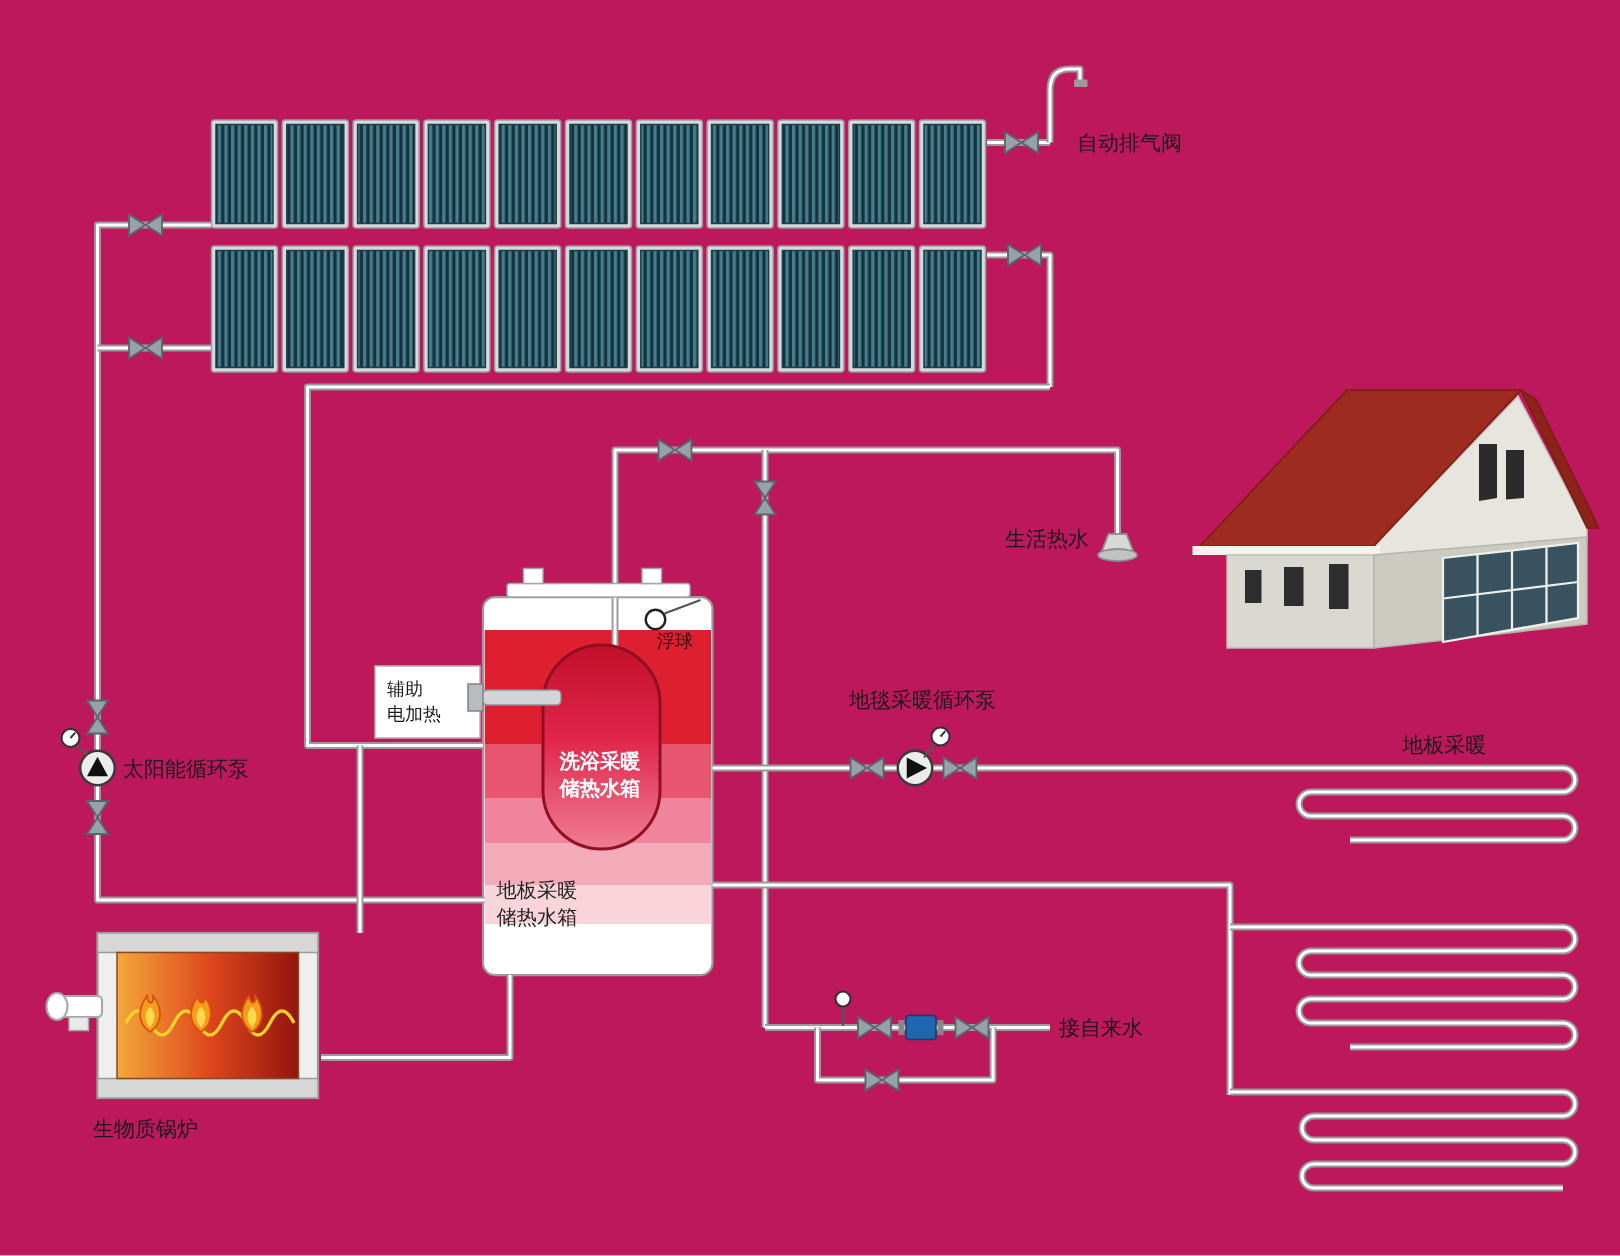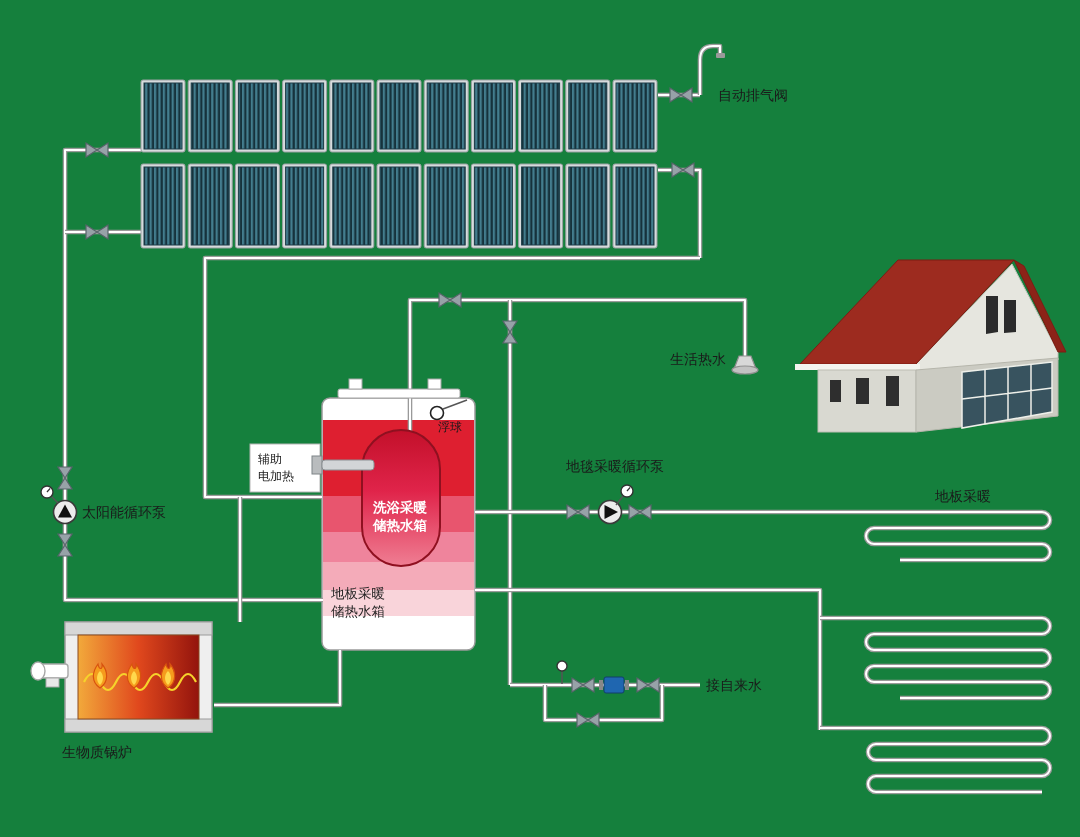--- a/index.html
+++ b/index.html
@@ -1,16 +1,16 @@
 <!DOCTYPE html>
 <html><head>
 <meta charset="utf-8">
 <style>
   html,body{margin:0;padding:0;background:#ffffff;}
-  .canvas{position:relative;width:1080px;height:837px;background:#15803d;
+  .canvas{position:relative;width:1080px;height:837px;background:#be185d;
           font-family:"Liberation Sans","DejaVu Sans",sans-serif;overflow:hidden;}
   svg text{font-family:"Liberation Sans","DejaVu Sans",sans-serif;}
   .lbl{font-size:14px;fill:#1a1a1a;}
   .lbl-s{font-size:12px;fill:#1a1a1a;}
   .tank-label-inner{font-size:13.5px;fill:#ffffff;font-weight:600;}
   .tank-label-outer{font-size:13.5px;fill:#222222;}
   .pipe-o{fill:none;stroke:#9a9a9a;stroke-width:4.6;stroke-linejoin:round;}
   .pipe-i{fill:none;stroke:#ffffff;stroke-width:2;stroke-linejoin:round;}
   .valve polygon{fill:#97a2a8;stroke:#58646a;stroke-width:1.2;}
 </style>

